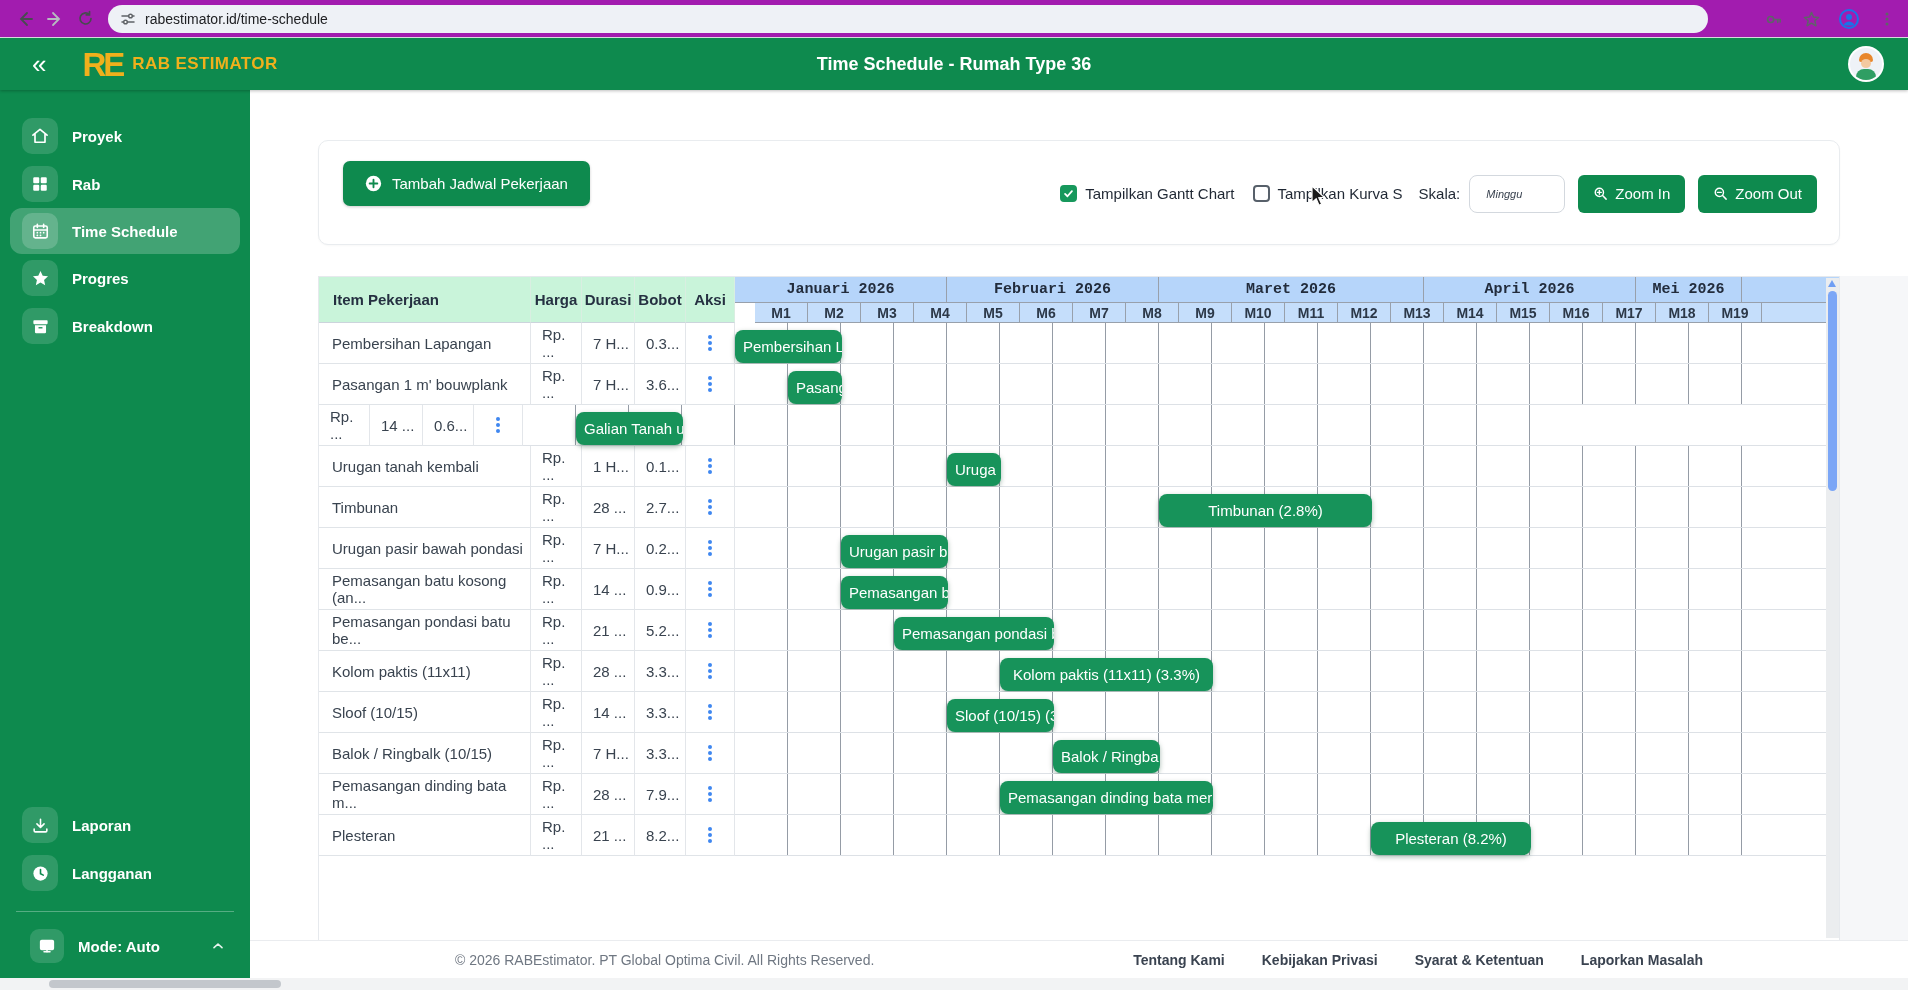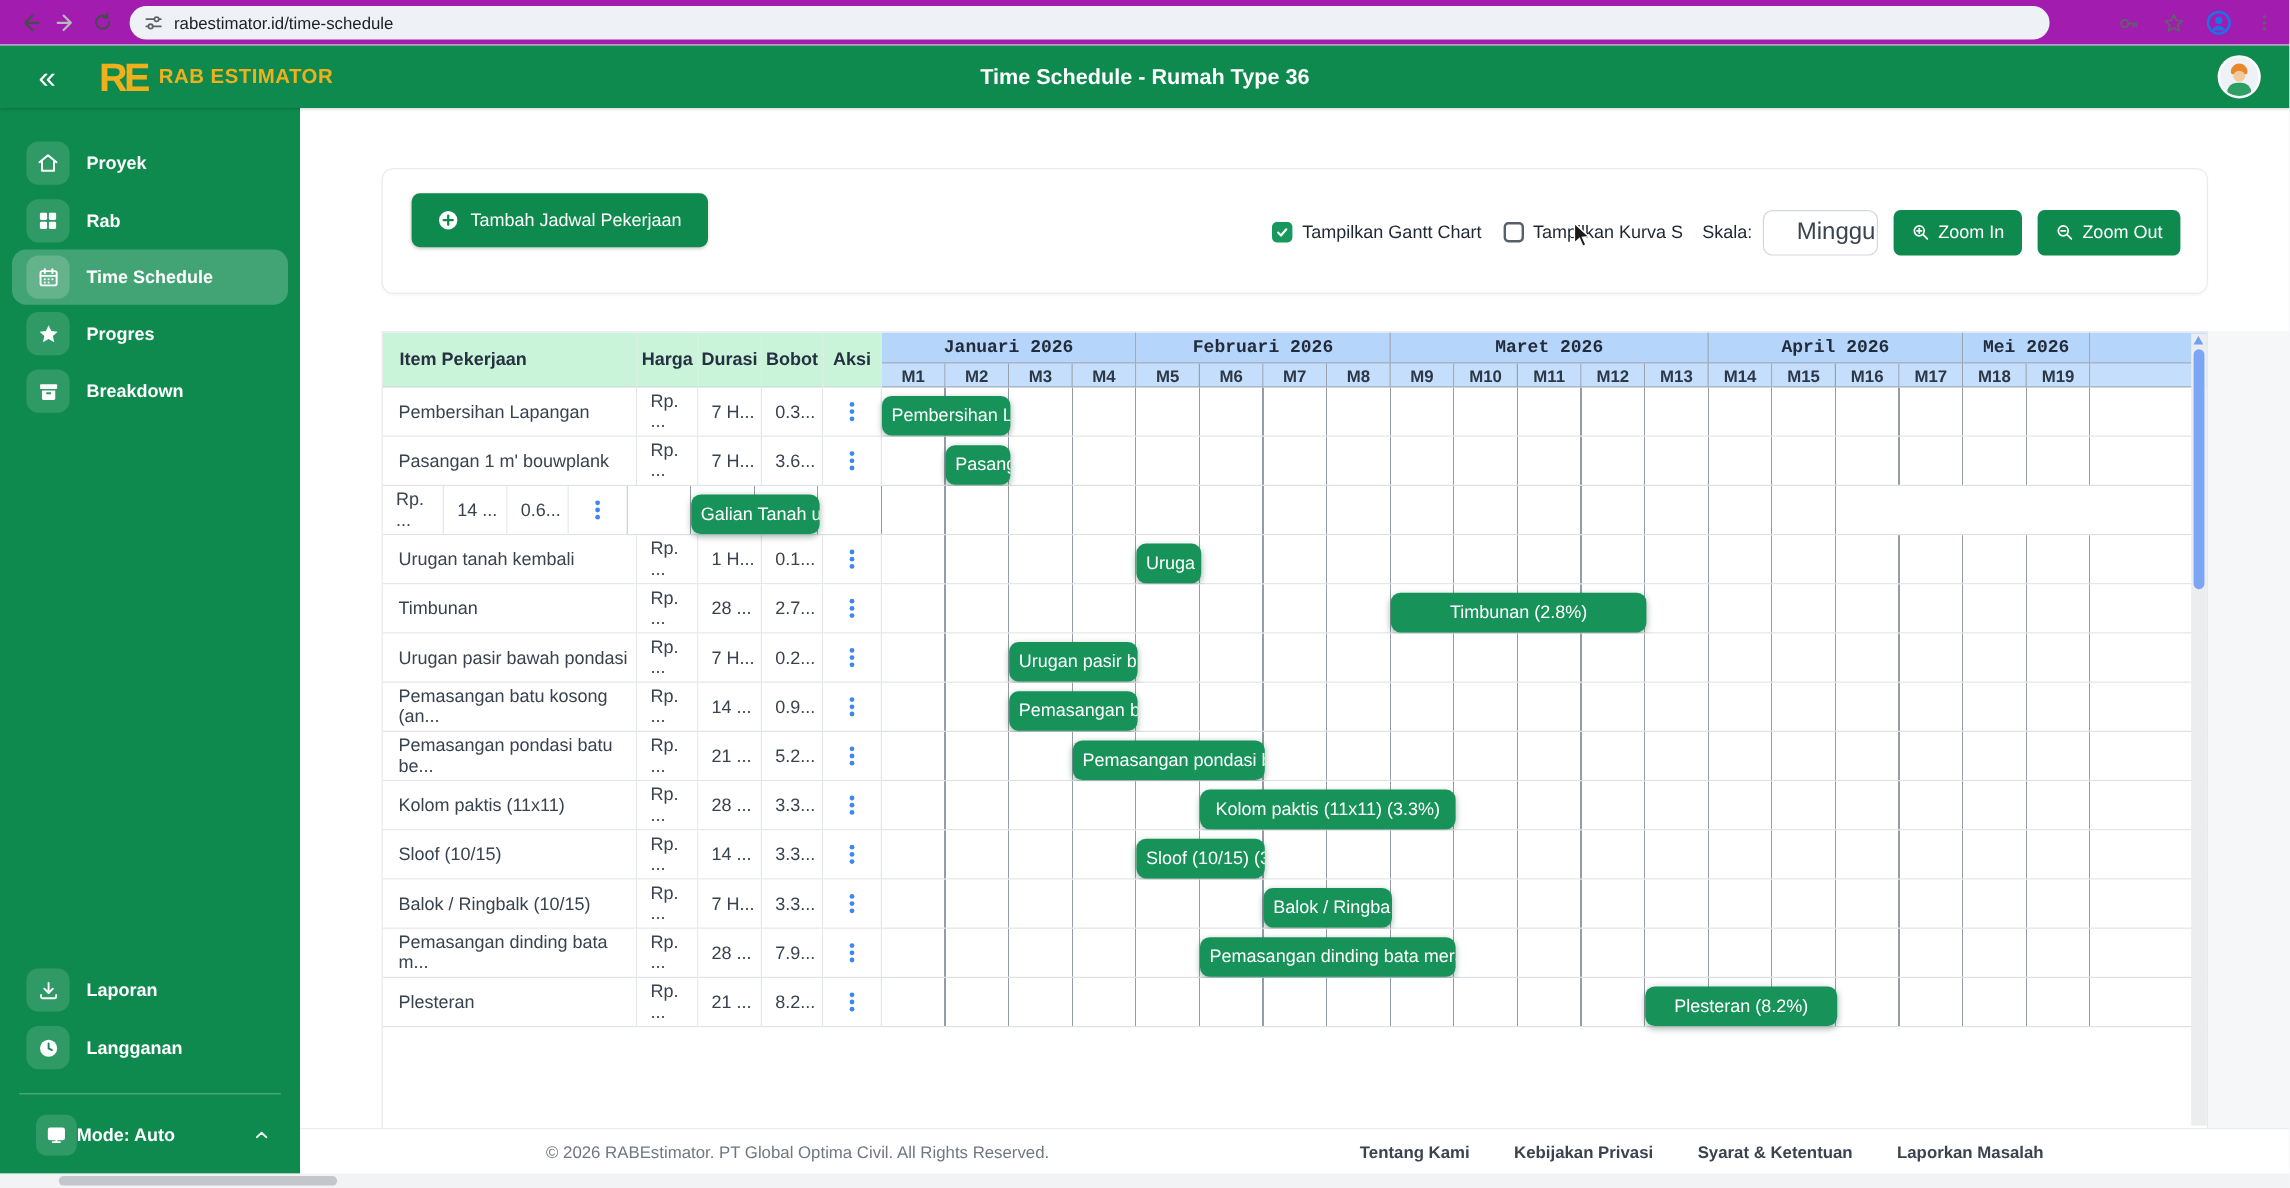--- a/index.html
+++ b/index.html
@@ -33,59 +33,59 @@
   .sidebar { position:absolute; left:0; top:90px; width:250px; height:888px; background:var(--brand-green); z-index:10; }
   .side-items { padding-top:22px; }
   .side-item { display:flex; align-items:center; height:48px; padding-left:22px; gap:14px; color:#fff; cursor:pointer; }
   .side-item .tile { width:36px; height:36px; border-radius:10px; background:rgba(255,255,255,.14);
     display:flex; align-items:center; justify-content:center; flex:none; }
   .side-item .lbl { font-size:15px; font-weight:700; }
   .side-item.active { background:rgba(255,255,255,.22); border-radius:12px; margin:0 10px; padding-left:12px; height:46px; }
   .side-item.active .tile { background:rgba(255,255,255,.18); }
   .sidebar-bottom { position:absolute; left:0; right:0; bottom:10px; }
   .side-divider { height:1px; background:rgba(255,255,255,.3); margin:14px 16px 12px; }
-  .mode-row { display:flex; align-items:center; height:44px; padding-left:30px; color:#fff; cursor:pointer; }
+  .mode-row { display:flex; align-items:center; height:44px; padding-left:30px; gap:14px; color:#fff; cursor:pointer; }
   .mode-row .tile { width:34px; height:34px; border-radius:9px; background:rgba(255,255,255,.14);
     display:flex; align-items:center; justify-content:center; }
   .mode-row .lbl { font-size:15px; font-weight:700; }
   .mode-row .chev { margin-left:auto; margin-right:24px; }
 
   
   .toolbar-card { position:absolute; left:318px; top:140px; width:1522px; height:105px; background:#fff;
     border:1px solid #e9ecef; border-radius:10px; box-shadow:0 1px 2px rgba(0,0,0,.03); }
   .add-btn { position:absolute; left:24px; top:20px; height:45px; background:var(--brand-green); color:#fff;
     border:none; border-radius:7px; font-size:15px; font-family:inherit; display:flex; align-items:center;
     gap:10px; padding:0 22px; cursor:pointer; box-shadow:0 1px 3px rgba(0,0,0,.2); }
   .toolbar-right { position:absolute; right:22px; top:0; height:105px; display:flex; align-items:center; }
   .chk-group { display:flex; align-items:center; gap:8px; }
   .checkbox { width:17px; height:17px; border-radius:4px; border:2px solid #57606a; background:#fff; flex:none; cursor:pointer;
     display:flex; align-items:center; justify-content:center; }
   .checkbox.on { background:#17985c; border-color:#17985c; }
   .chk-label { font-size:15px; color:#1f2733; }
   .scale-label { font-size:15px; color:#1f2733; margin-left:16px; }
   .scale-select { width:96px; height:38px; border:1px solid #d3d8de; border-radius:8px; background:#fff;
-    font-size:20px; color:#3a4350; display:flex; align-items:center; padding-left:27px; margin-left:9px; cursor:pointer; }
+    font-size:11px; color:#3a4350; display:flex; align-items:center; padding-left:16px; margin-left:9px; cursor:pointer;font-style:italic; }
   .zoom-btn { height:38px; background:var(--brand-green); color:#fff; border:none; border-radius:6px; font-size:15px;
     font-family:inherit; display:flex; align-items:center; gap:7px; padding:0 15px; margin-left:13px; cursor:pointer; }
   .gap18 { width:18px; }
 
   
   .schedule { position:absolute; left:318px; top:276px; width:1522px; height:664px; overflow:hidden;
     border:1px solid #e6e9ed; border-bottom:none; background:#fff; }
   .sched-head { display:flex; height:46px; }
   .hcell { background:var(--item-header-green); color:#253041; font-size:15px; font-weight:700;
     display:flex; align-items:center; border-right:1px solid #d9eee1; border-bottom:1px solid #ccd4dc; flex:none; }
   .hcell.c-name { padding-left:14px; }
   .hcell.c-mid { justify-content:center; }
   .gantt-head { flex:1; display:flex; flex-direction:column; min-width:0; }
   .months-row { display:flex; height:26px; }
   .mcell { background:var(--month-blue); color:#222c3c; font-size:15px; font-weight:700; display:flex;
     align-items:center; justify-content:center; border-right:1px solid #98a0ab; border-bottom:1px solid #98a0ab; flex:none;font-family:Liberation Mono, monospace; }
   .mcell.fill { flex:1; border-right:none; }
-  .weeks-row { display:flex; height:20px; }
+  .weeks-row { display:flex; height:20px;padding-left:20px; }
   .wcell { background:var(--week-blue); color:#2c3848; font-size:14px; font-weight:600; display:flex;
     align-items:center; justify-content:center; border-right:1px solid #98a0ab; border-bottom:1px solid #98a0ab;
     width:53px; flex:none; }
   .wcell.fill { flex:1; border-right:none; }
 
   .srow { display:flex; height:41px; }
   .cell { border-right:1px solid #e3e6ea; border-bottom:1px solid #e0e4e8; display:flex; align-items:center;
     font-size:15px; color:#39434f; flex:none; background:#fff; }
   .c-name { width:212px; padding-left:13px; }
   .c-harga { width:51px; padding-left:11px; }

